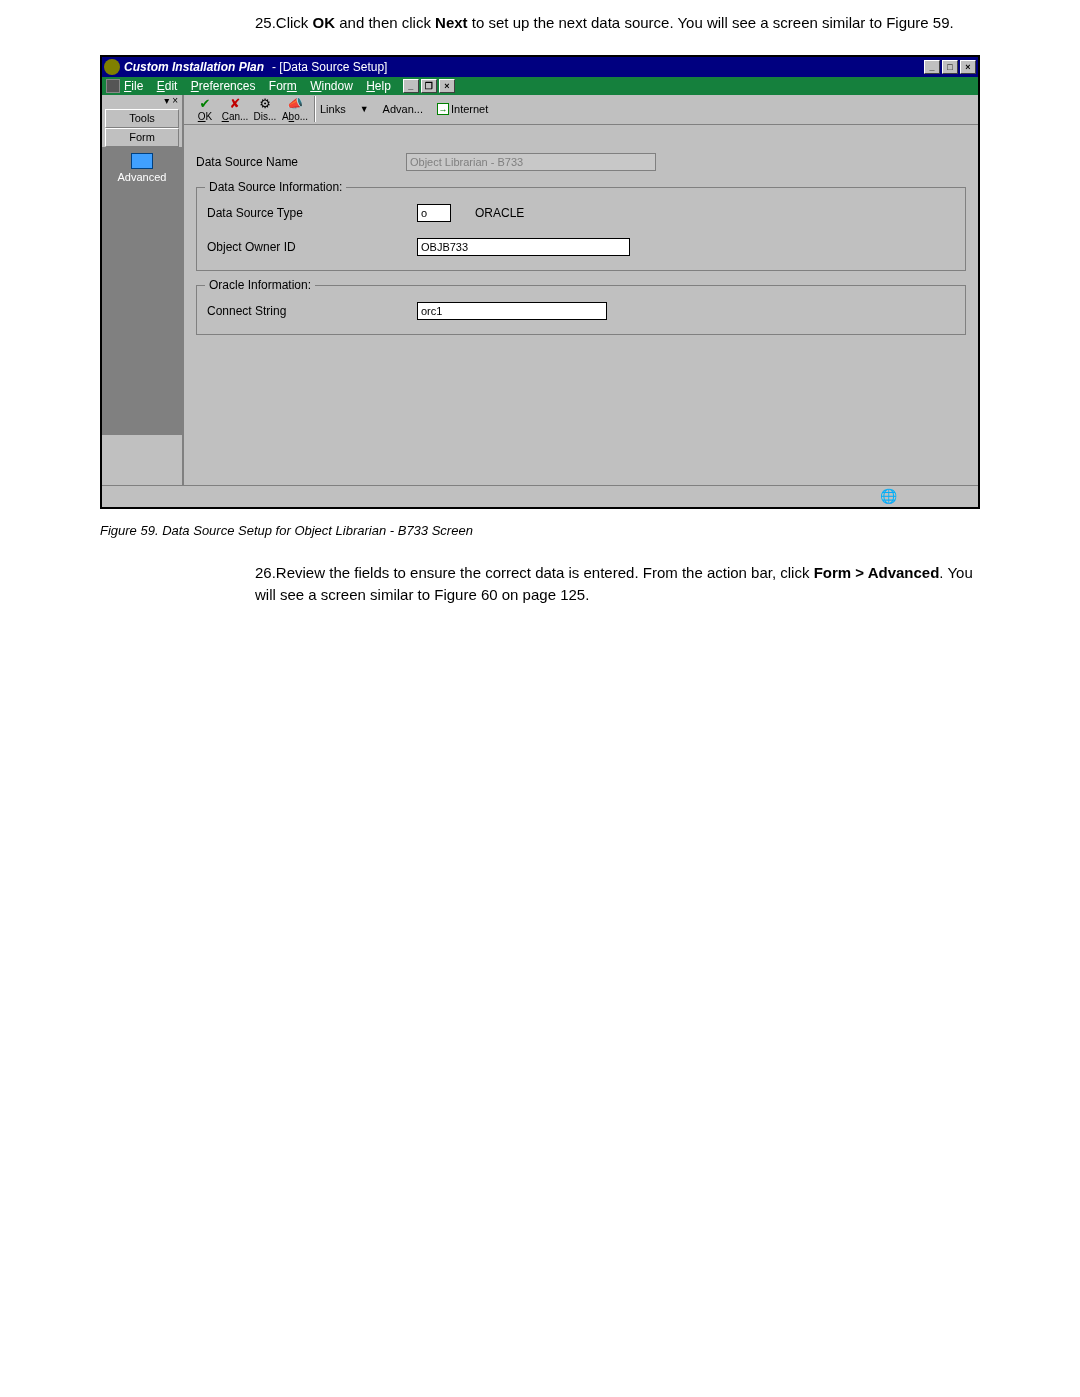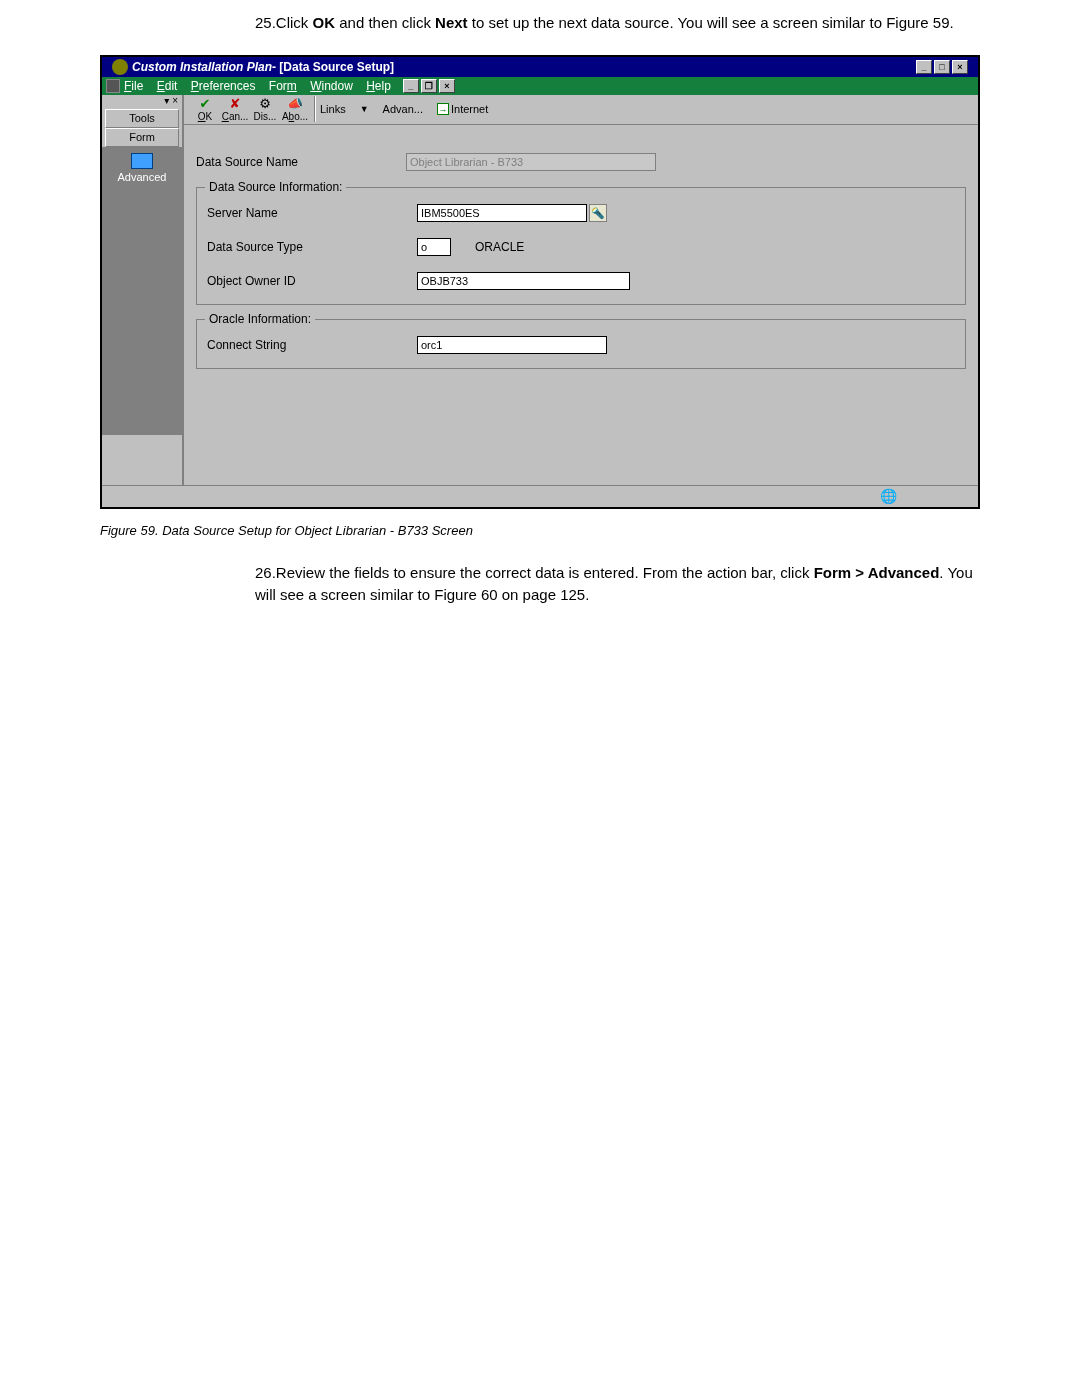--- a/index.html
+++ b/index.html
@@ -49,32 +49,32 @@
     font-family: "MS Sans Serif", Tahoma, Arial, sans-serif;
     font-size: 12px;
     color: #000;
   }
   .titlebar {
     background: linear-gradient(to right, #000080, #000080);
     color: #fff;
     height: 20px;
     display: flex;
     align-items: center;
-    padding: 0 10px;
+    padding: 0 2px;
     font-size: 12px;
   }
   .titlebar .icon {
     width: 16px; height: 16px;
     background: #808000;
     border-radius: 50%;
     margin-right: 4px;
     display: inline-block;
   }
   .titlebar .ttl-italic { font-style: italic; font-weight: bold; }
-  .titlebar .ttl-plain { font-weight: bold; margin-left: 0; }
+  .titlebar .ttl-plain { font-weight: normal; margin-left: 8px; }
   .titlebar .spacer { flex: 1; }
   .winbtn {
     width: 16px; height: 14px;
     background: #c0c0c0;
     border: 1px solid #fff;
     border-right-color: #404040;
     border-bottom-color: #404040;
     margin-left: 2px;
     font-size: 9px;
     line-height: 12px;
@@ -321,25 +321,20 @@
           <div class="content">
             <div style="height:18px;"></div>
             <div class="fieldrow">
               <label>Data Source Name</label>
               <input class="textbox disabled" style="width: 250px;" readonly="" value="Object Librarian - B733">
             </div>
 
             <div class="groupbox">
               <div class="legend">Data Source Information:</div>
               <div class="fieldrow">
-                <label>Server Name</label>
-                <input class="textbox" style="width: 170px;" value="IBM5500ES">
-                <div class="flashbtn">🔦</div>
-              </div>
-              <div class="fieldrow">
                 <label>Data Source Type</label>
                 <input class="textbox" style="width: 34px;" value="o">
                 <span style="margin-left:24px;font-size:12px;">ORACLE</span>
               </div>
               <div class="fieldrow" style="margin-bottom:4px;">
                 <label>Object Owner ID</label>
                 <input class="textbox" style="width: 213px;" value="OBJB733">
               </div>
             </div>
 

